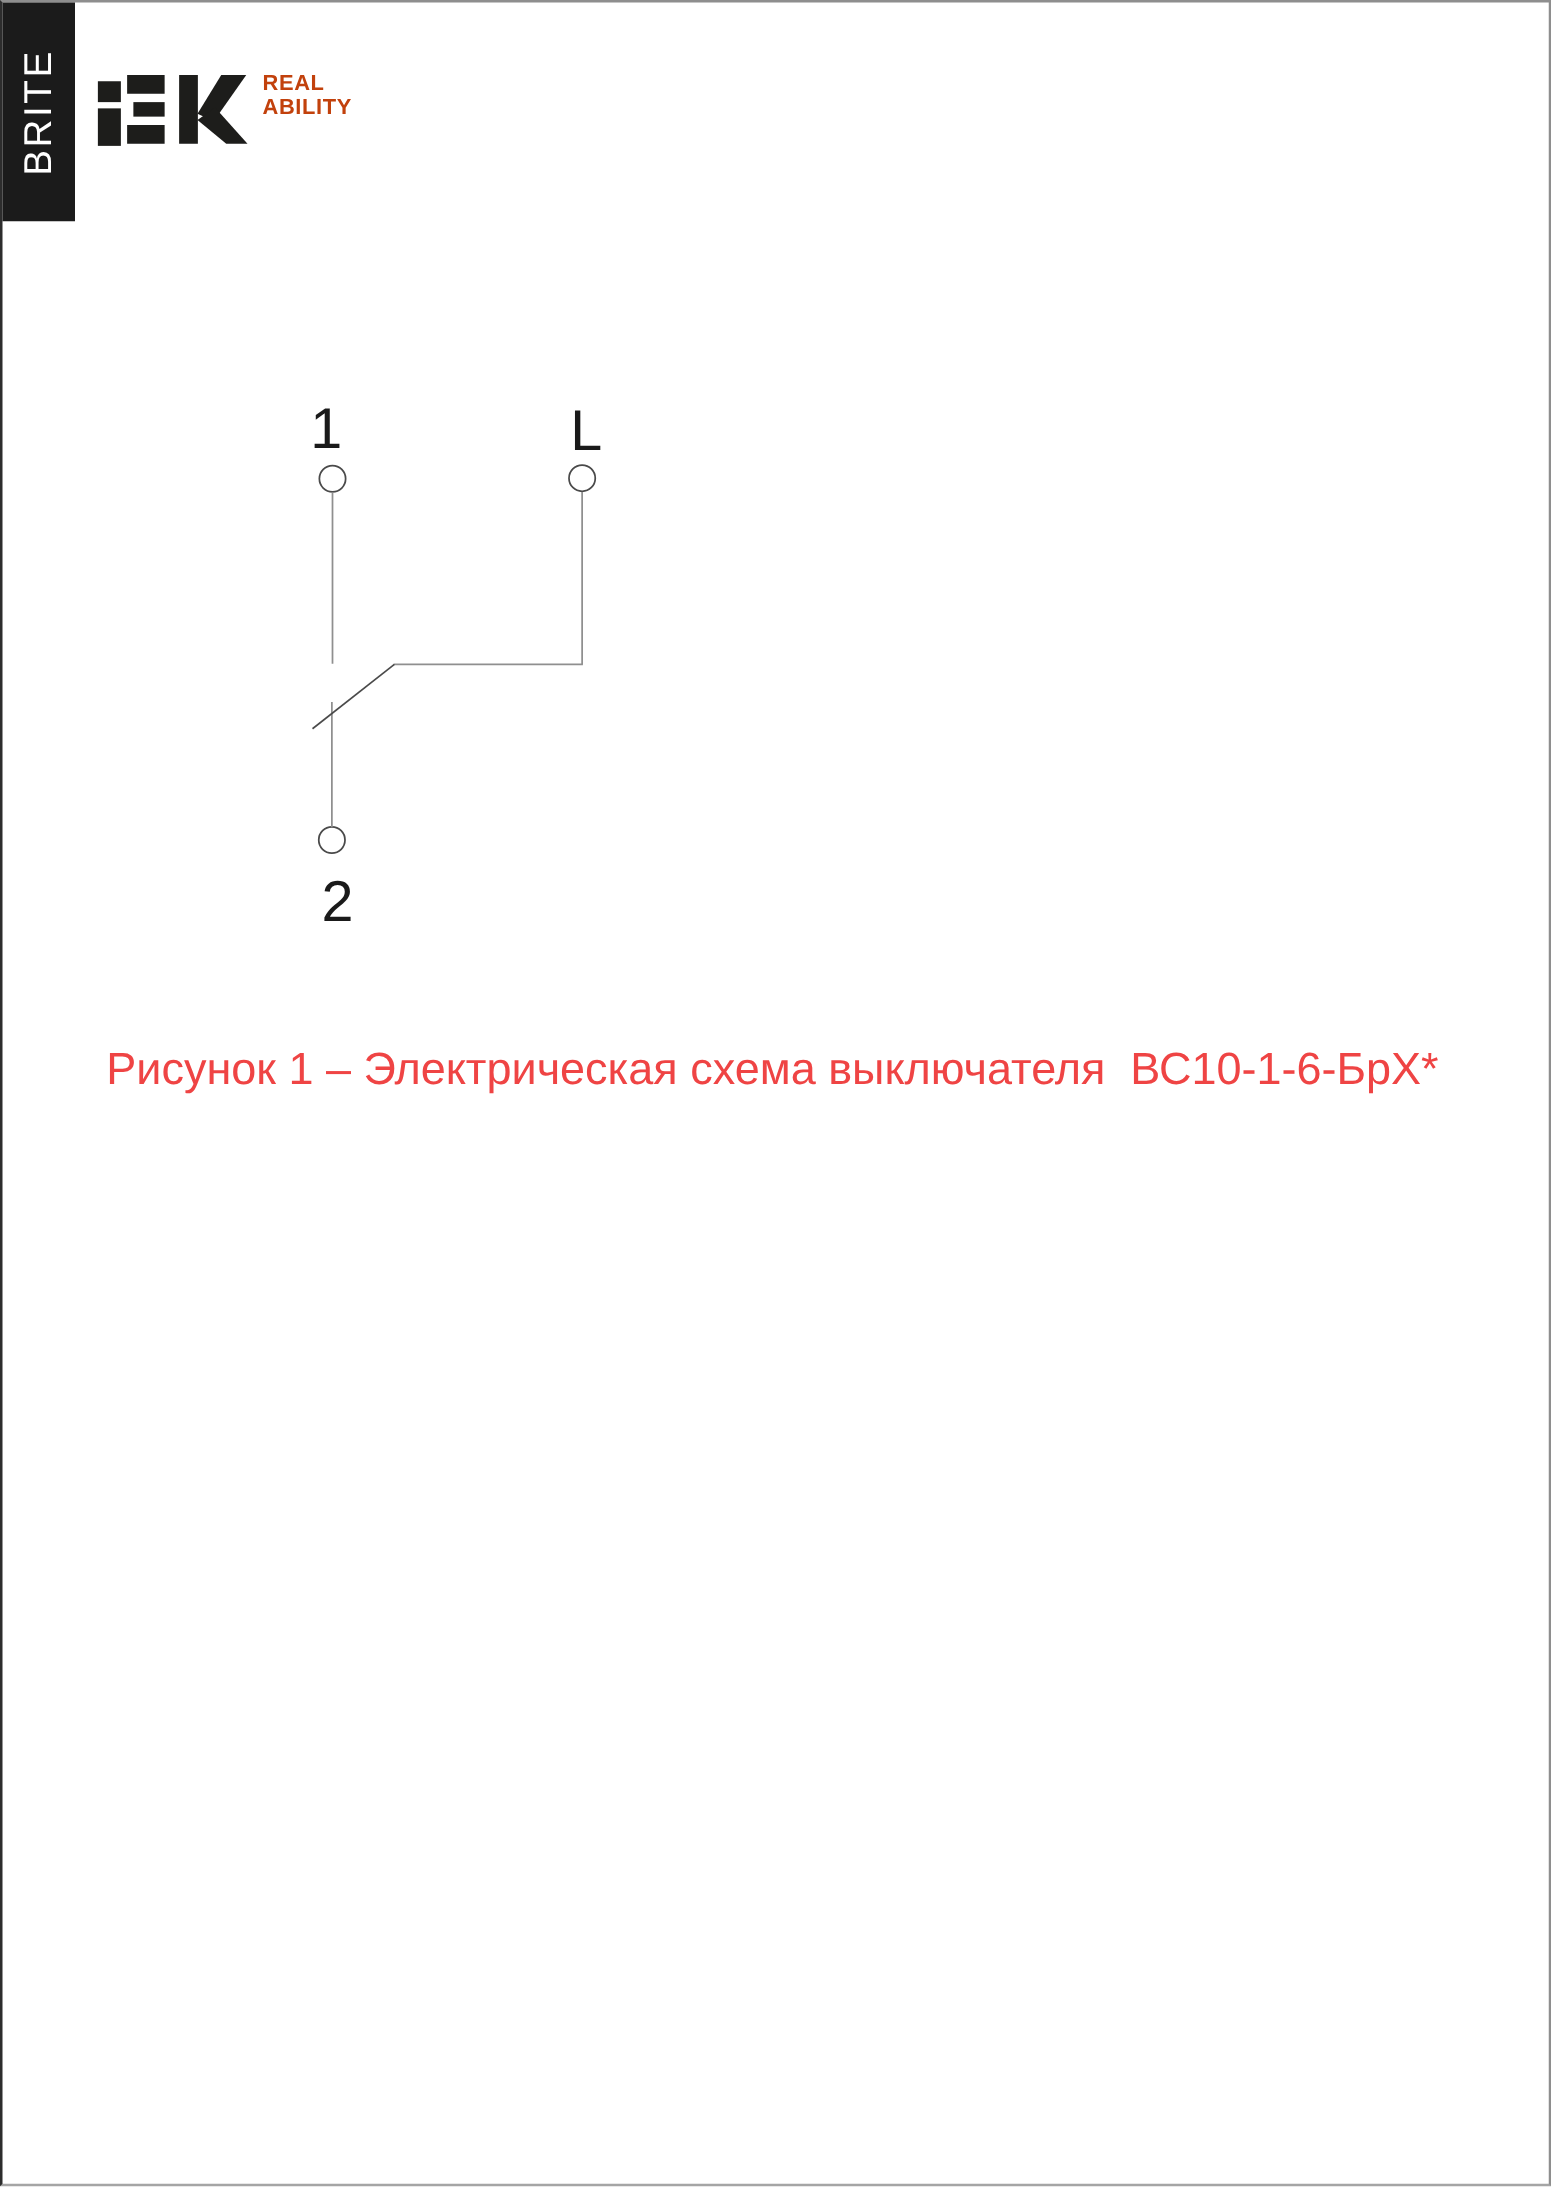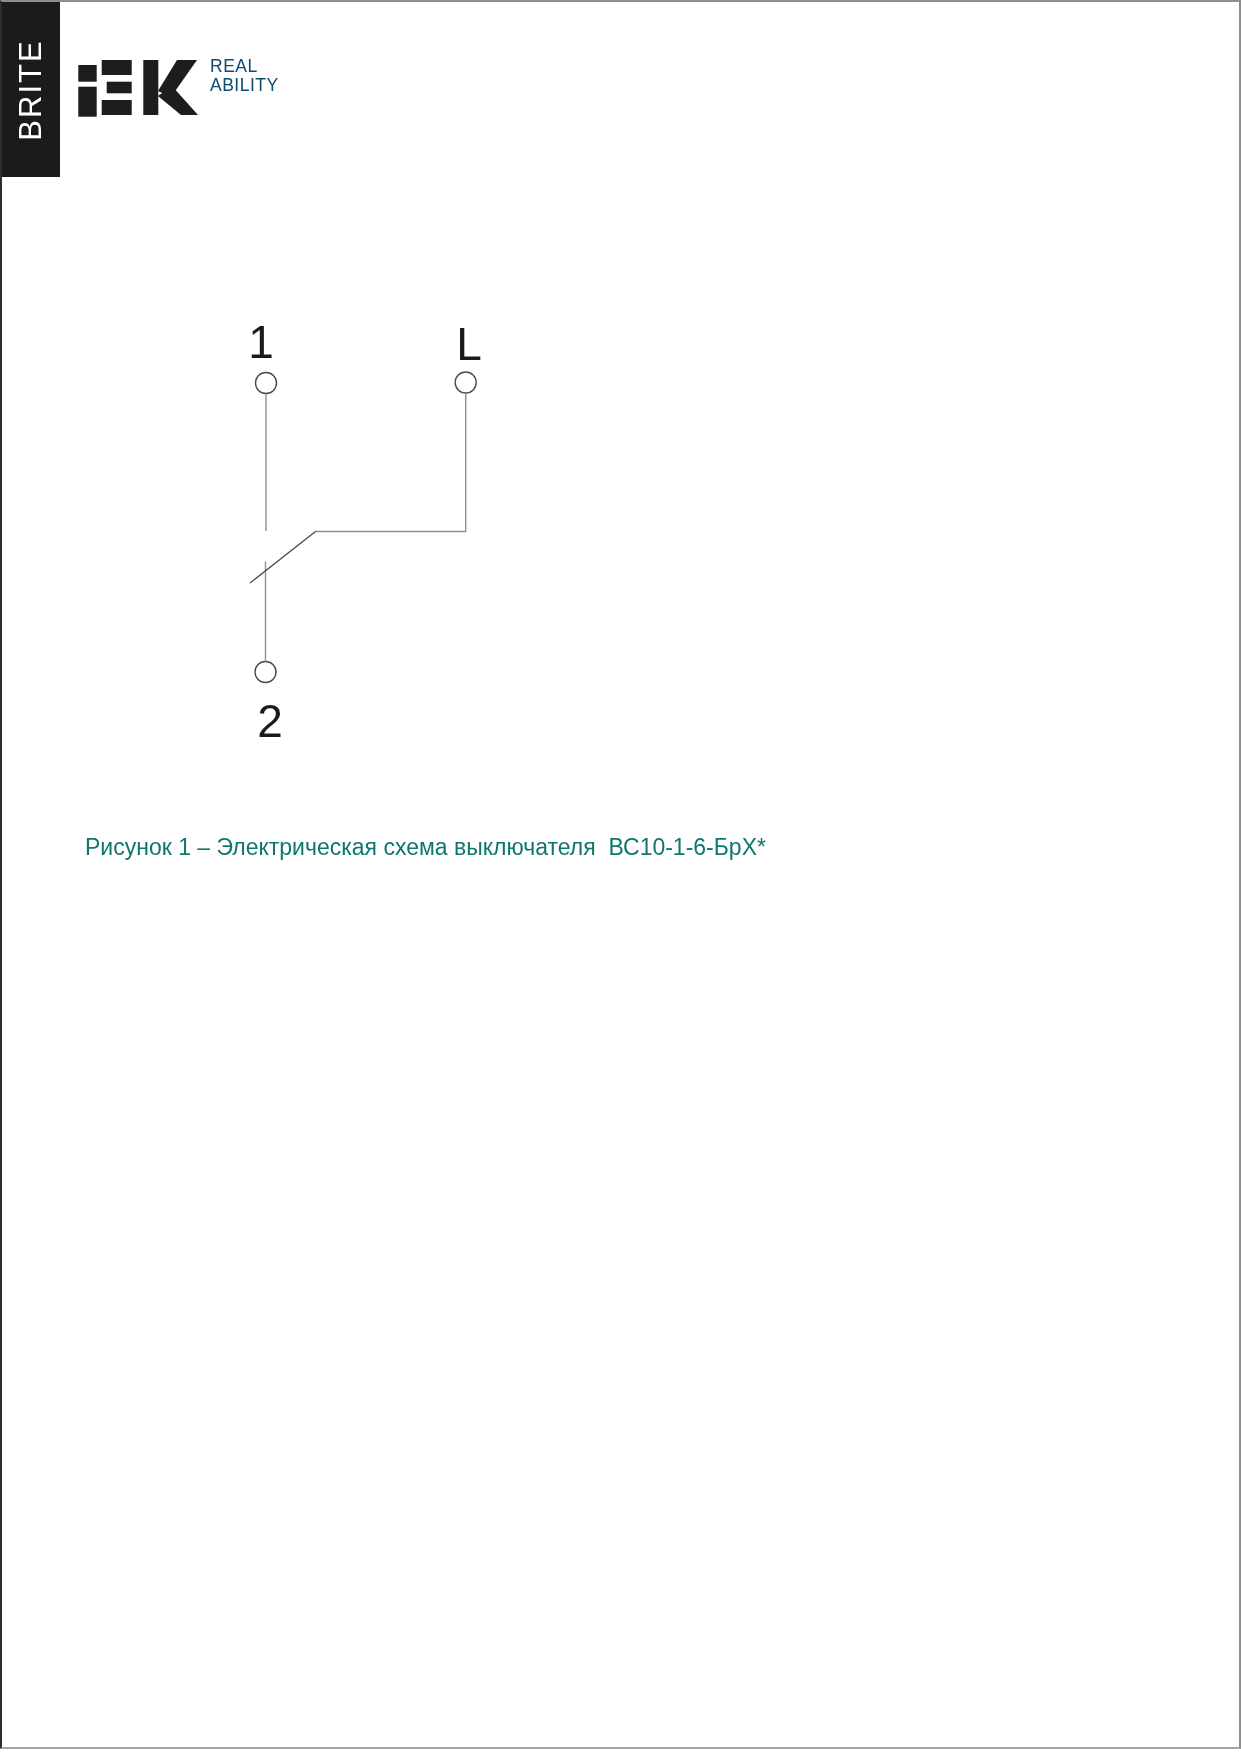--- a/index.html
+++ b/index.html
@@ -47,44 +47,44 @@
     position: absolute;
     left: 75px;
     top: 45px;
     width: 130px;
     height: 80px;
   }
   .tagline {
     position: absolute;
     left: 210px;
     top: 57px;
-    color: #0c4a6e;
+    color: #c2410c;
     font-size: 17.5px;
-    font-weight: normal;
+    font-weight: bold;
     line-height: 19px;
     letter-spacing: 0.5px;
   }
   .diagram-svg {
     position: absolute;
     left: 0;
     top: 0;
     width: 1241px;
     height: 1752px;
   }
   .diagram-svg text {
     font-family: "Liberation Sans", sans-serif;
     font-size: 46px;
     fill: #1a1a1a;
   }
   .caption {
     position: absolute;
     left: 85px;
     top: 834px;
-    color: #0f766e;
-    font-size: 23px;
+    color: #ef4444;
+    font-size: 36px;
     white-space: pre;
   }
 </style>
 </head>
 <body>
 
 <div class="page">
 
   <div class="frame"></div>
 

